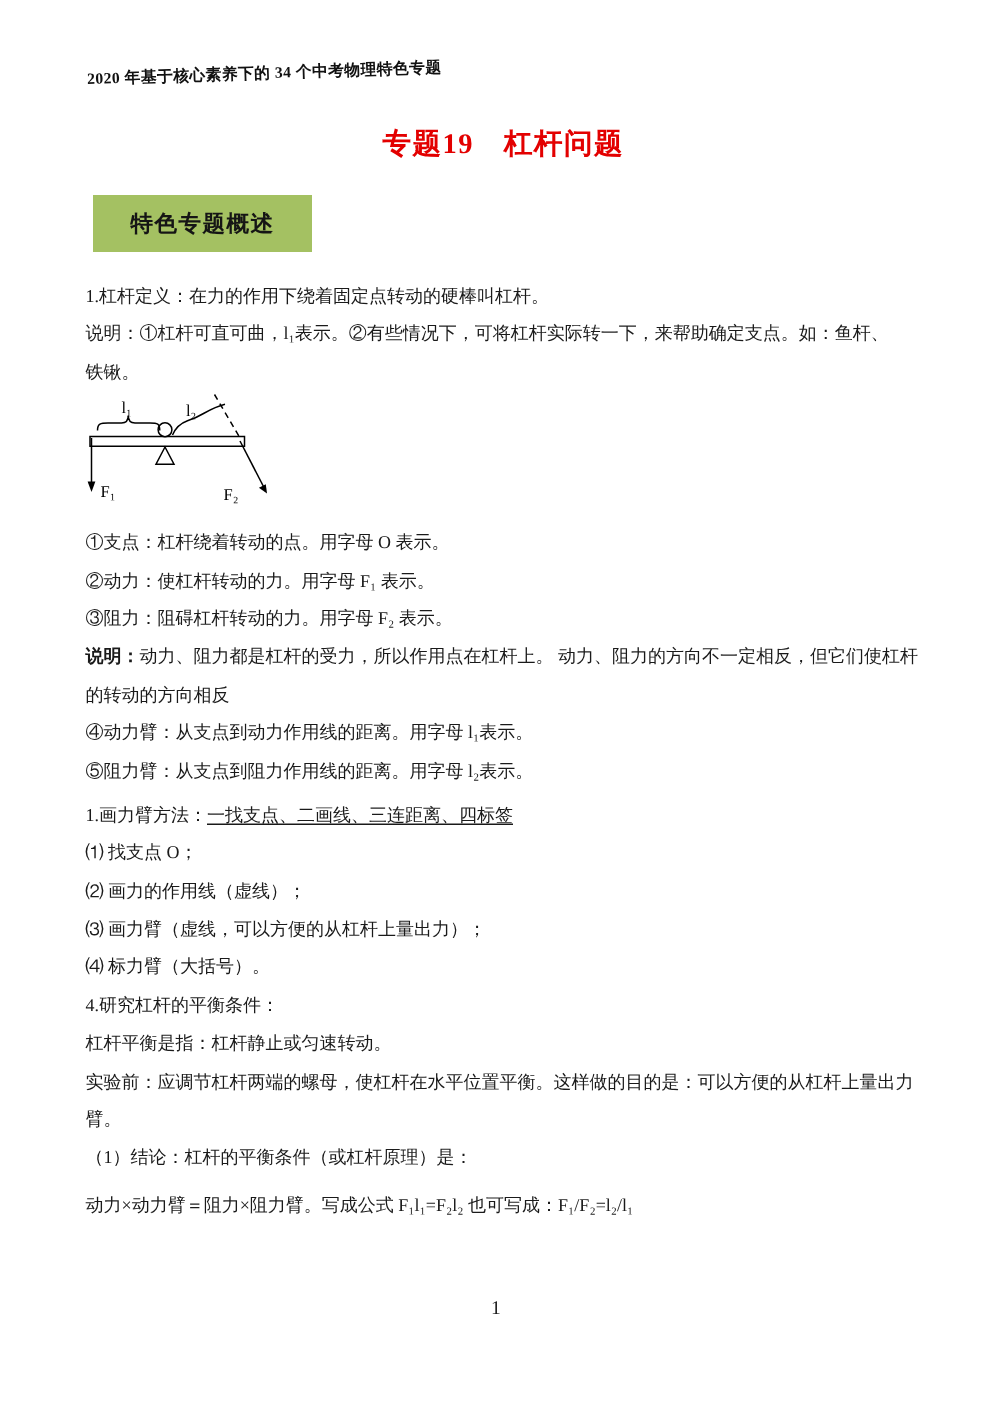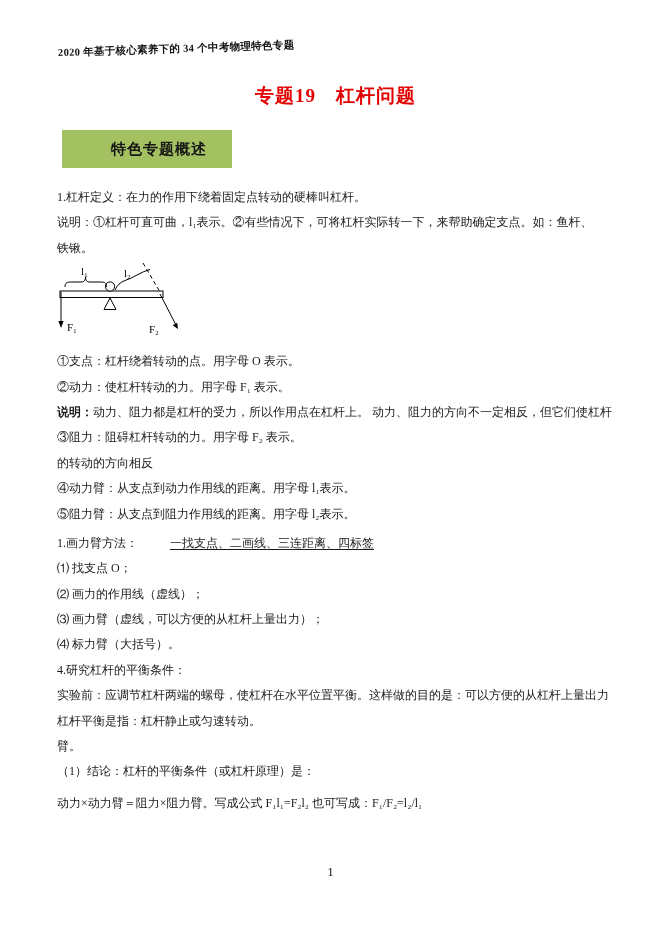--- a/index.html
+++ b/index.html
@@ -26,32 +26,32 @@
     position:absolute;left:0;right:0;top:83px;margin:0;
     text-align:center;
     font-size:19px;font-weight:bold;letter-spacing:1px;
     color:var(--title-red);
     padding-left:10px;
   }
   .badge{
     position:absolute;left:62px;top:130px;
     width:146px;height:38px;
     background:var(--badge-green);
-    display:flex;align-items:center;justify-content:center;padding-left:24px;
+    display:flex;align-items:center;justify-content:center;
   }
   .badge span{font-size:15px;font-weight:bold;color:#151515;letter-spacing:1px;}
   .content{
     position:absolute;left:57px;top:185px;width:575px;
   }
   .line{
     height:25.4px;line-height:25.4px;
     font-size:12px;white-space:nowrap;
   }
   .bold{font-weight:bold;}
-  .uline{text-decoration:underline;text-underline-offset:2px;margin-left:32px;}
+  .uline{text-decoration:underline;text-underline-offset:2px;}
   .sp4{height:4px;}
   .sp6{height:6px;}
   .diagram{height:88px;position:relative;}
   .diagram svg{position:absolute;left:-12px;top:0;}
   .diagram text{font-size:11px;font-family:"Liberation Serif","DejaVu Serif",serif;}
   .pagenum{
     position:absolute;left:0;right:0;top:864px;
     text-align:center;font-size:13px;
   }
 </style>
@@ -96,34 +96,34 @@
 
         <text x="36" y="14">l₁</text>
         <text x="79" y="16">l₂</text>
         <text x="22" y="70">F₁</text>
         <text x="104" y="72">F₂</text>
       </svg>
     </div>
 
     <div class="line">①支点：杠杆绕着转动的点。用字母 O 表示。</div>
     <div class="line">②动力：使杠杆转动的力。用字母 F₁ 表示。</div>
+    <div class="line">③阻力：阻碍杠杆转动的力。用字母 F₂ 表示。</div>
     <div class="line"><span class="bold">说明：</span><span>动力、阻力都是杠杆的受力，所以作用点在杠杆上。 动力、阻力的方向不一定相反，但它们使杠杆</span></div>
-    <div class="line">③阻力：阻碍杠杆转动的力。用字母 F₂ 表示。</div>
     <div class="line">的转动的方向相反</div>
     <div class="line">④动力臂：从支点到动力作用线的距离。用字母 l₁表示。</div>
     <div class="line">⑤阻力臂：从支点到阻力作用线的距离。用字母 l₂表示。</div>
     <div class="sp4"></div>
     <div class="line"><span>1.画力臂方法：</span><span class="uline">一找支点、二画线、三连距离、四标签</span></div>
     <div class="line">⑴ 找支点 O；</div>
     <div class="line">⑵ 画力的作用线（虚线）；</div>
     <div class="line">⑶ 画力臂（虚线，可以方便的从杠杆上量出力）；</div>
     <div class="line">⑷ 标力臂（大括号）。</div>
     <div class="line">4.研究杠杆的平衡条件：</div>
+    <div class="line">杠杆平衡是指：杠杆静止或匀速转动。</div>
     <div class="line">实验前：应调节杠杆两端的螺母，使杠杆在水平位置平衡。这样做的目的是：可以方便的从杠杆上量出力</div>
-    <div class="line">杠杆平衡是指：杠杆静止或匀速转动。</div>
     <div class="line">臂。</div>
     <div class="line">（1）结论：杠杆的平衡条件（或杠杆原理）是：</div>
     <div class="sp6"></div>
     <div class="line">动力×动力臂＝阻力×阻力臂。写成公式 F₁l₁=F₂l₂  也可写成：F₁/F₂=l₂/l₁</div>
   </div>
 
   <div class="pagenum">1</div>
 
 </div>
 

